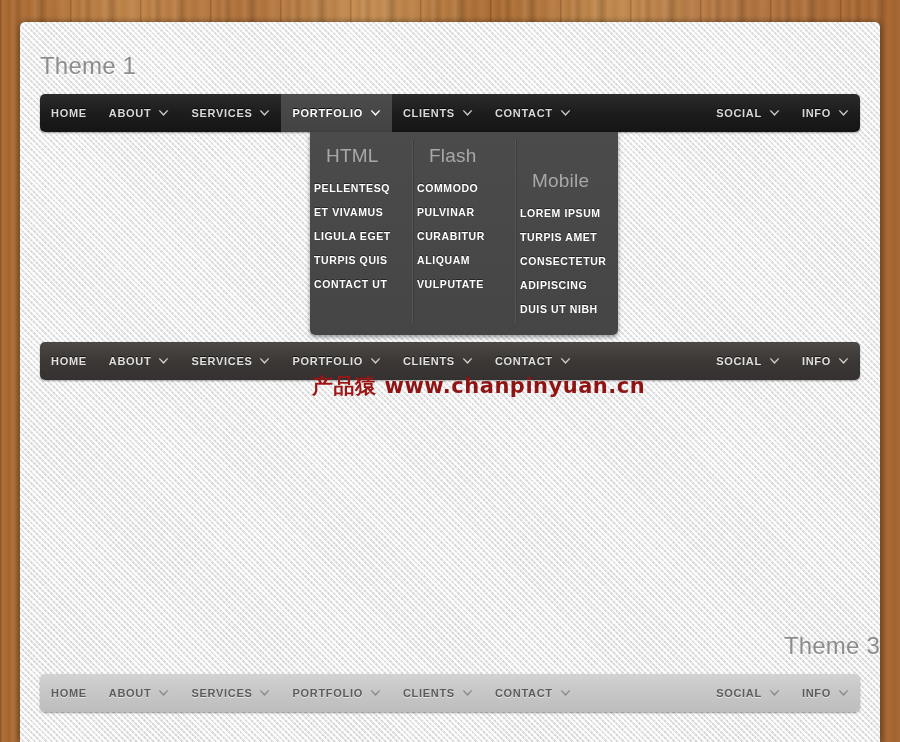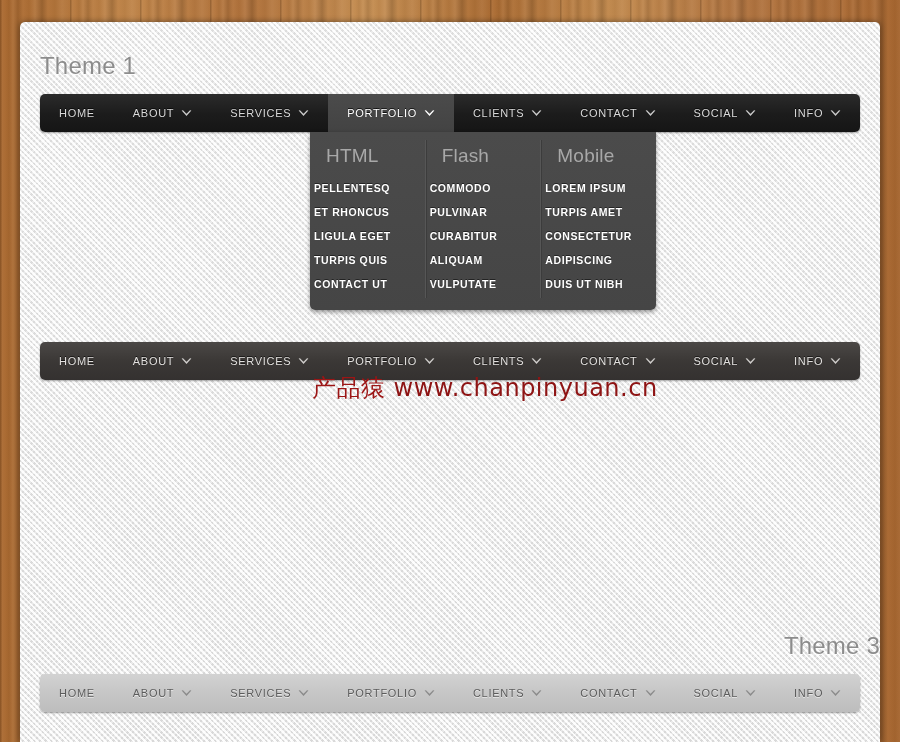--- a/index.html
+++ b/index.html
@@ -70,23 +70,23 @@
     align-items: stretch;
     box-shadow: 0 1px 2px rgba(0,0,0,0.35);
   }
 
   .navbar .spacer { flex: 1 1 auto; }
 
   .navitem {
     display: flex;
     align-items: center;
     gap: 7px;
-    padding: 0 19px;
+    padding: 0 11px;
     font-size: 11px;
-    font-weight: normal;
+    font-weight: bold;
     letter-spacing: 0.7px;
     white-space: nowrap;
     cursor: pointer;
     user-select: none;
   }
   .navitem .caret { display: block; line-height: 0; }
   .navitem .caret svg { display: block; }
 
   
   .nav-dark {
@@ -111,35 +111,35 @@
   .nav-light {
     background: linear-gradient(180deg, #d2d2d2 0%, #c6c6c6 50%, #bdbdbd 100%);
   }
   .nav-light .navitem { color: #5c5c5c; text-shadow: 0 1px 0 rgba(255,255,255,0.6); }
   .nav-light .navitem .caret svg path { fill: #8a8a8a; }
 
   
   .dropdown {
     position: absolute;
     top: 38px;
-    width: 346px;
+    width: 308px;
     display: flex;
     background: linear-gradient(180deg, #4b4b4b 0%, #454545 100%);
     border-radius: 0 0 5px 5px;
     box-shadow: 0 2px 4px rgba(0,0,0,0.4);
     padding: 8px 0 12px 0;
     box-sizing: border-box;
   }
   .dcol {
     flex: 1 1 0;
     padding: 4px 0 2px 0;
     border-right: 1px solid #565656;
     box-shadow: 1px 0 0 #3c3c3c;
   }
-  .dcol:last-child { border-right: none; box-shadow: none; }
+  .dcol:last-child { border-right: none; box-shadow: none; margin-top: 25px; }
 
   .dcol-head {
     font-size: 19px;
     font-weight: normal;
     color: #a8a8a8;
     padding: 0 0 8px 16px;
     letter-spacing: 0.2px;
     line-height: 24px;
   }
   .dcol-item {
@@ -151,22 +151,22 @@
     cursor: pointer;
     white-space: nowrap;
     text-shadow: 0 -1px 0 rgba(0,0,0,0.5);
   }
 
   
   .watermark {
     position: absolute;
     left: 292px;
     top: 350px;
-    font-size: 24px;
-    font-weight: normal;
+    font-size: 21px;
+    font-weight: bold;
     color: #9c1515;
     letter-spacing: 0.5px;
     white-space: nowrap;
     font-family: "DejaVu Sans", sans-serif;
   }
   .watermark .wm-url { color: #8e1414; margin-left: 8px; }
 </style>
 </head>
 <body>
 
@@ -234,21 +234,21 @@
                 <svg width="11" height="7" viewBox="0 0 11 7" xmlns="http://www.w3.org/2000/svg">
                   <path d="M0.6 0.4 L5.5 6.0 L10.4 0.4 L9.0 0.2 L5.5 3.7 L2.0 0.2 Z"></path>
                 </svg>
               </span>
             </div>
           </nav>
           <div class="dropdown" style="left: 270px;">
             <div class="dcol">
               <div class="dcol-head">HTML</div>
               <div class="dcol-item">PELLENTESQ</div>
-              <div class="dcol-item">ET RHONCUS</div>
+              <div class="dcol-item">ET VIVAMUS</div>
               <div class="dcol-item">LIGULA EGET</div>
               <div class="dcol-item">TURPIS QUIS</div>
               <div class="dcol-item">CONTACT UT</div>
             </div>
             <div class="dcol">
               <div class="dcol-head">Flash</div>
               <div class="dcol-item">COMMODO</div>
               <div class="dcol-item">PULVINAR</div>
               <div class="dcol-item">CURABITUR</div>
               <div class="dcol-item">ALIQUAM</div>

